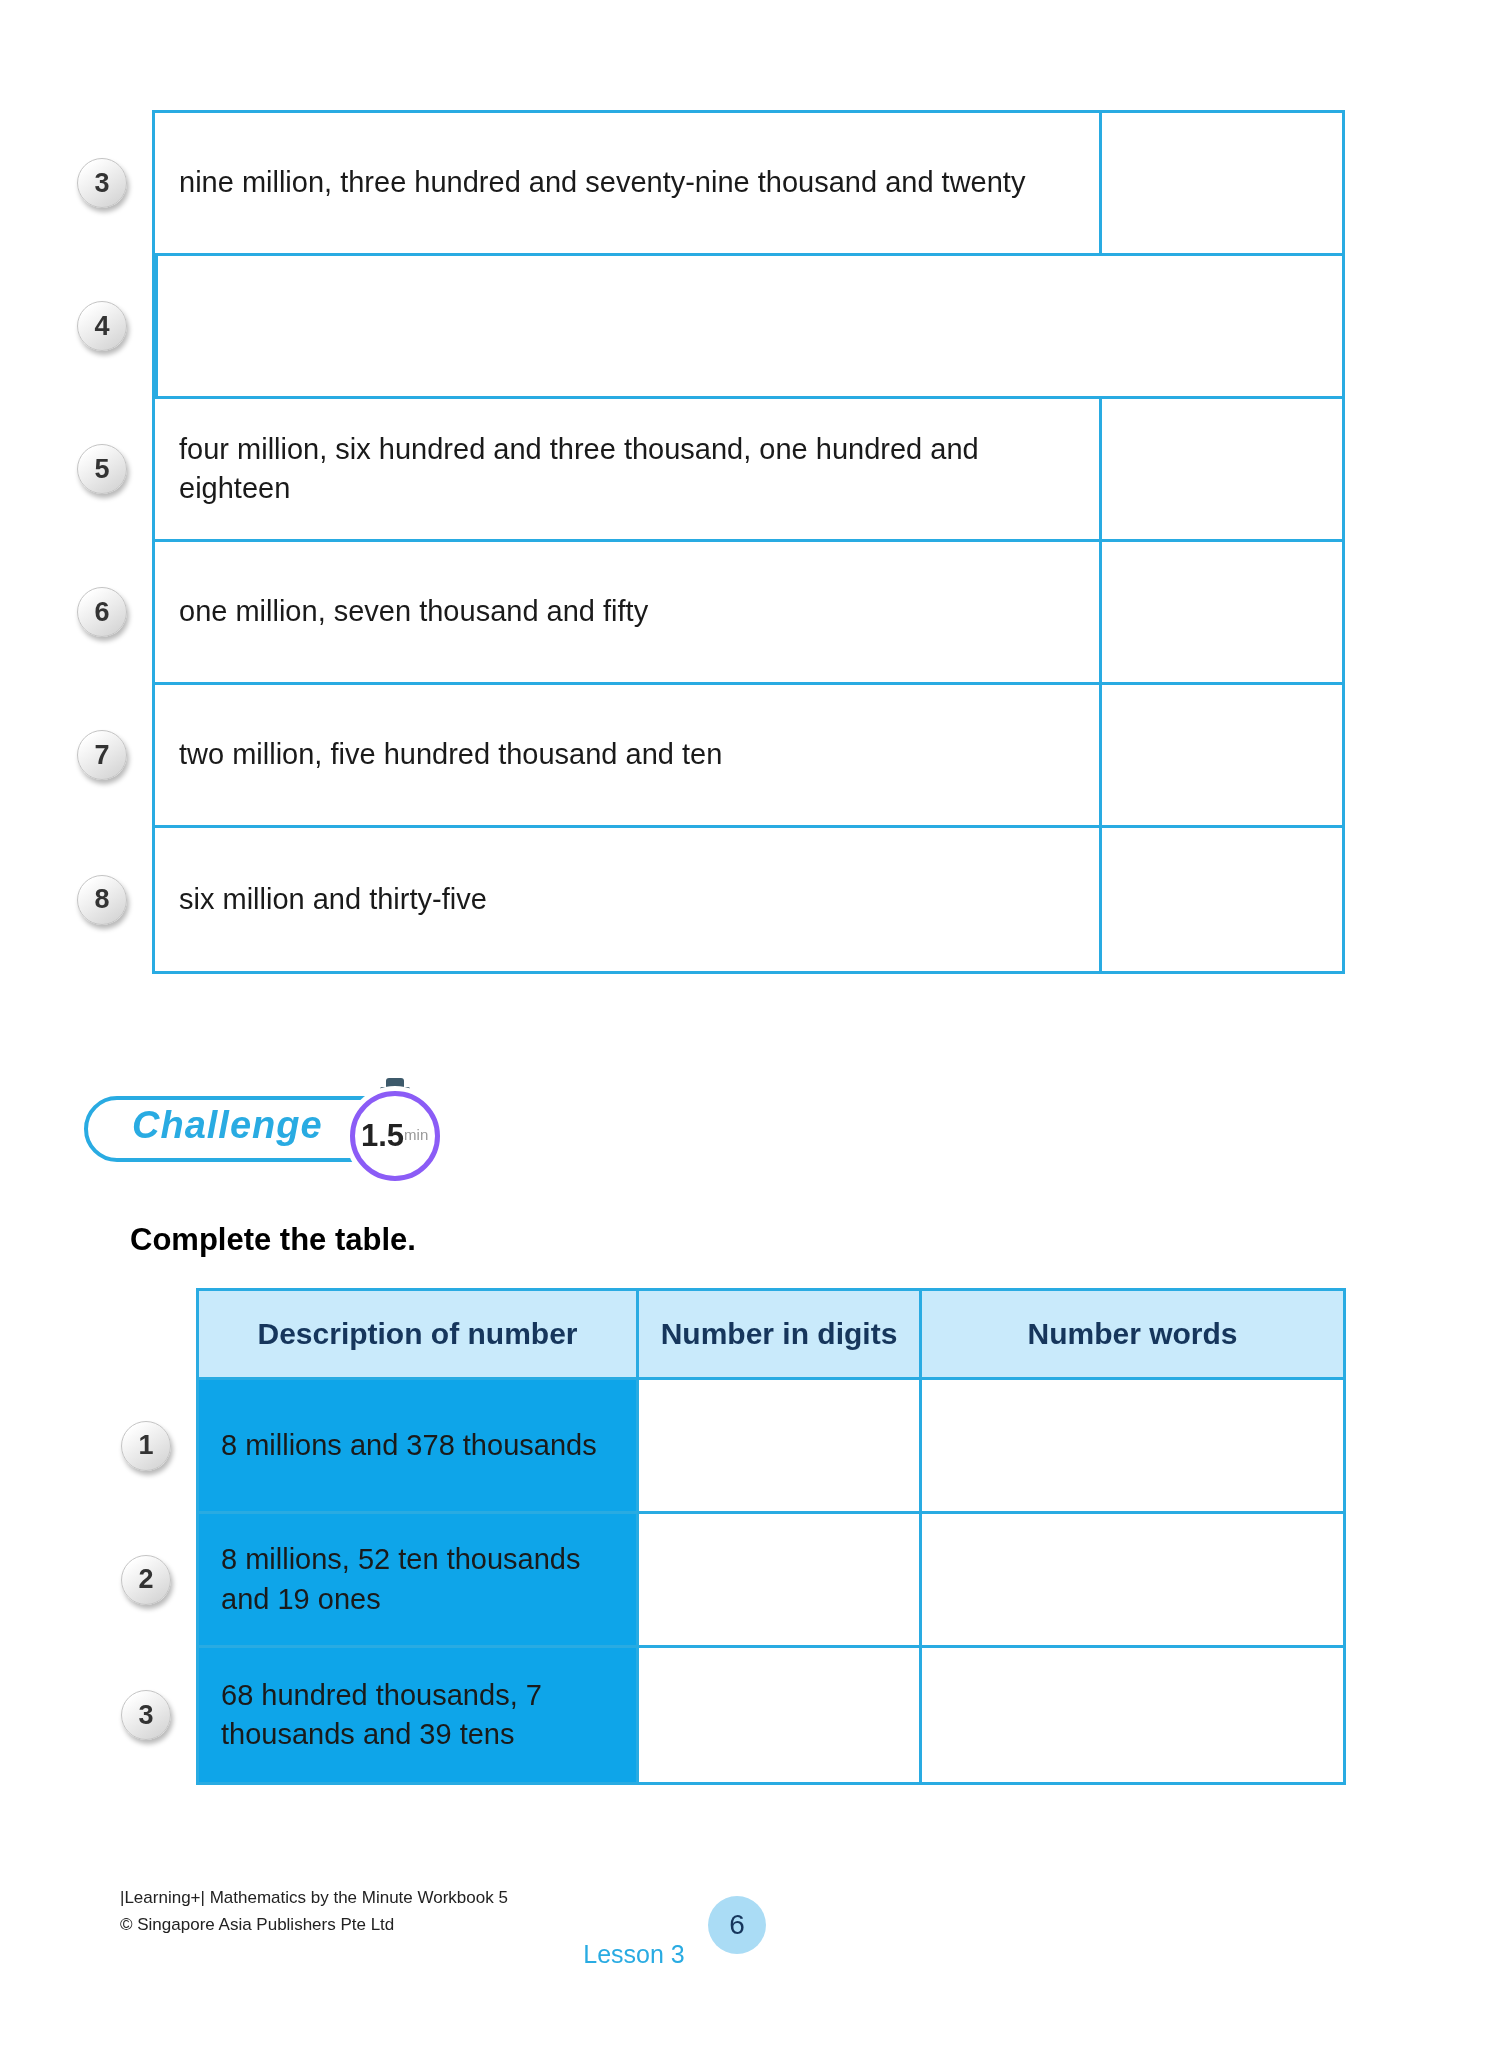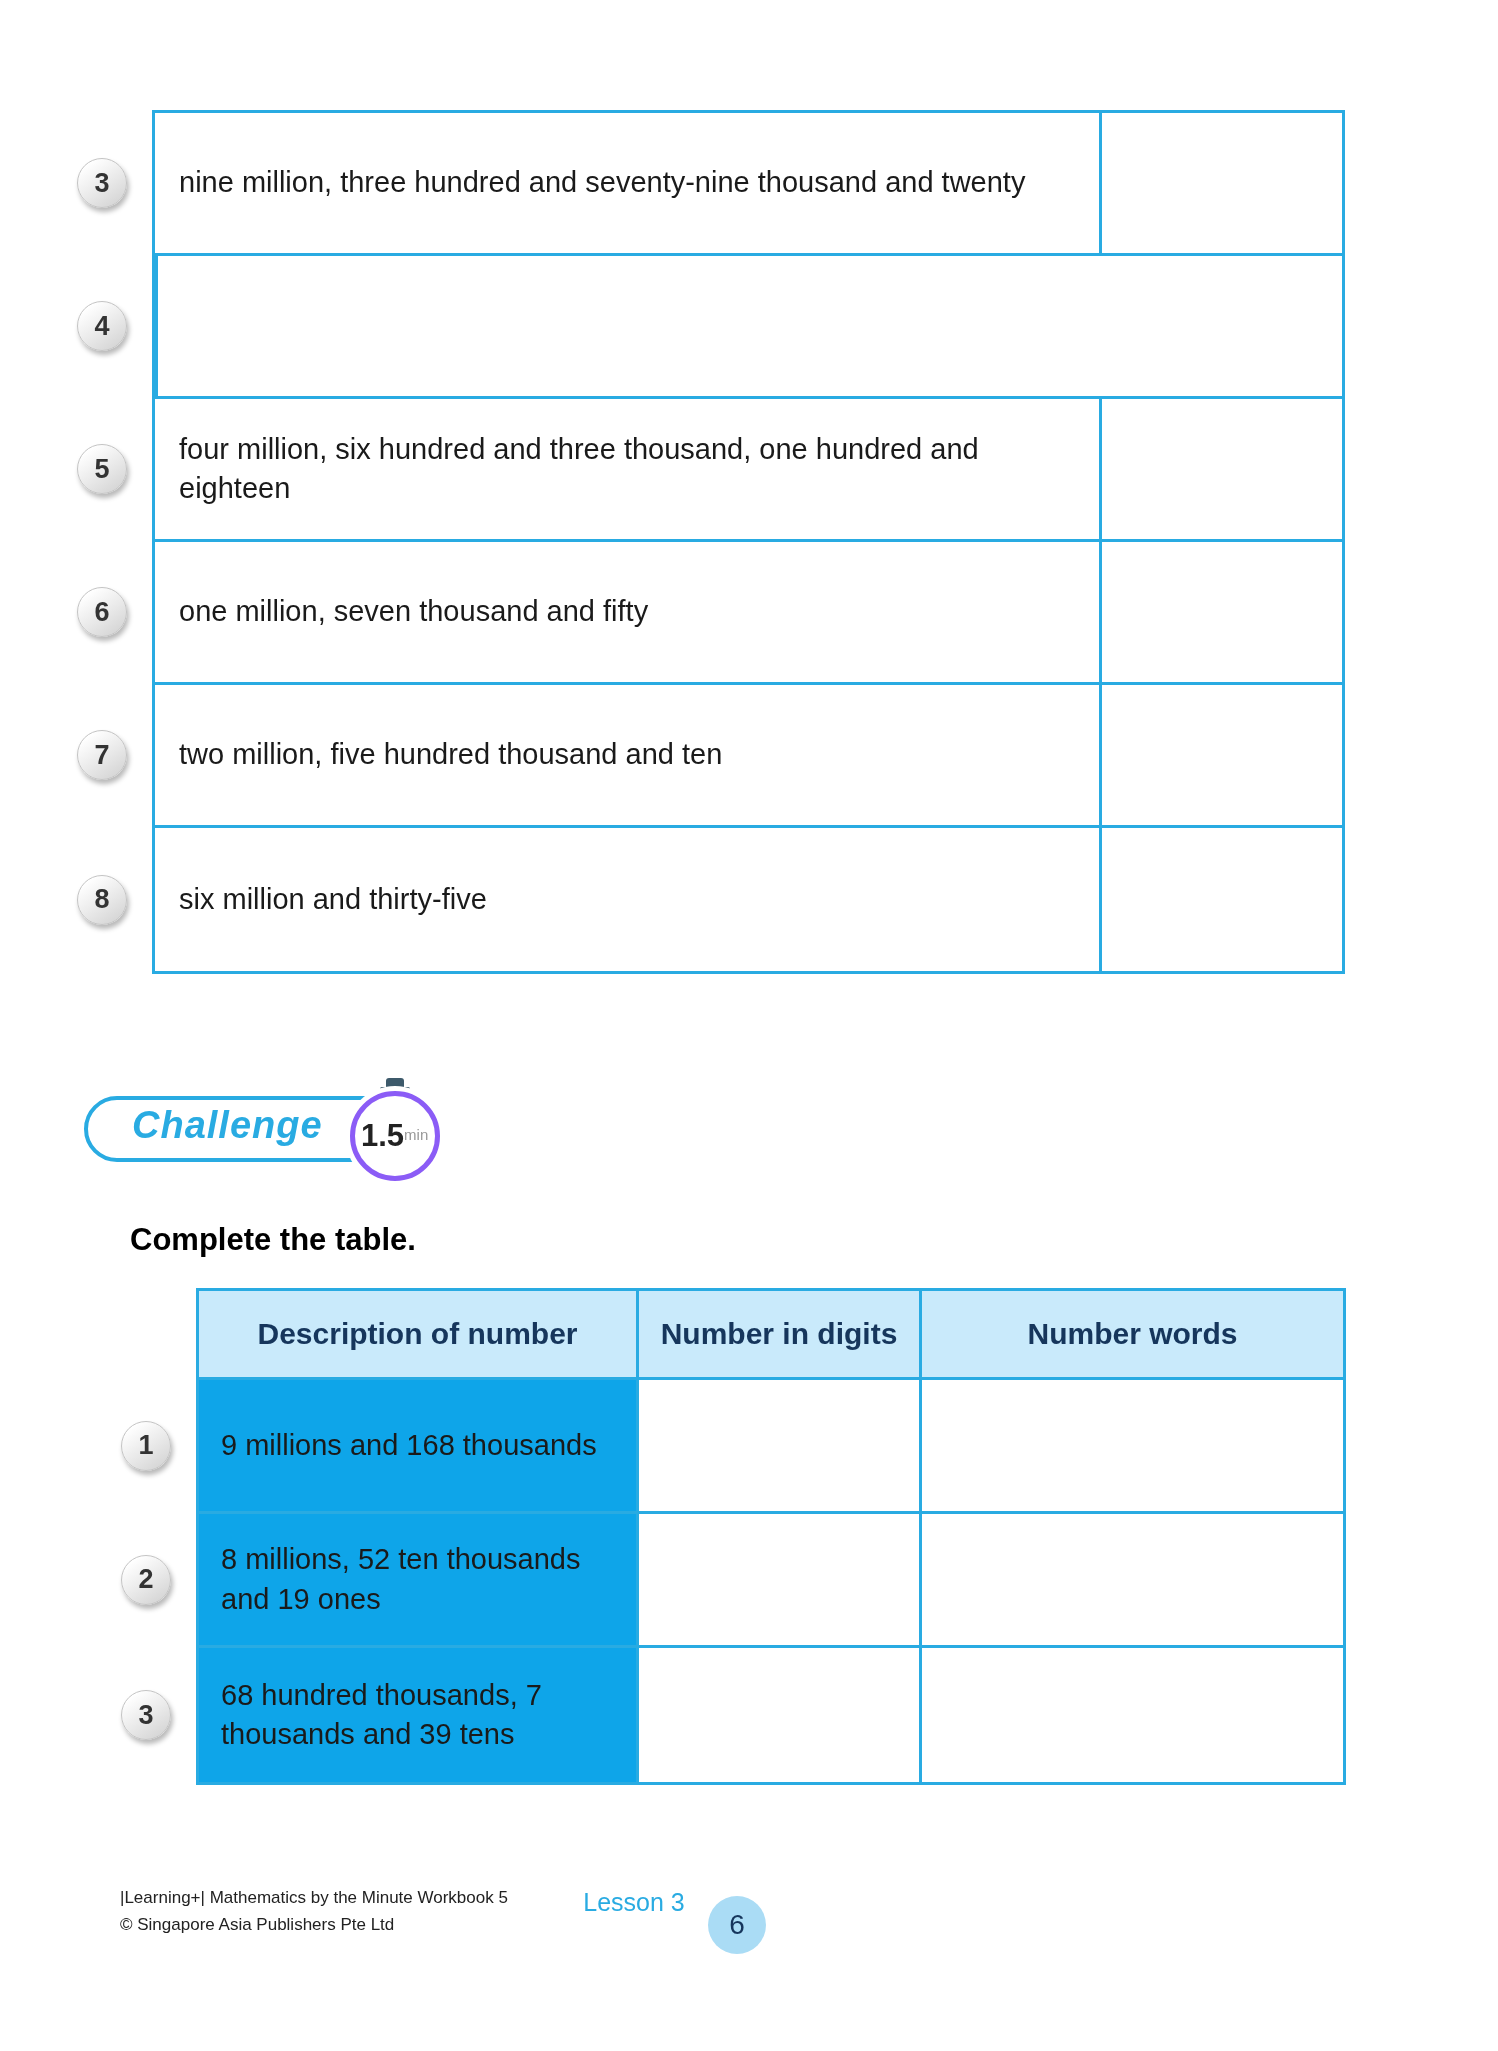--- a/index.html
+++ b/index.html
@@ -75,21 +75,21 @@
   .ch-cell.last { border-right:none; }
 
   
   .footer-line1 { position:absolute; left:120px; top:1888px; font-size:17px; color:#222; }
   .footer-line2 { position:absolute; left:120px; top:1915px; font-size:17px; color:#222; }
   .page-circle {
     position:absolute; left:708px; top:1896px; width:58px; height:58px; border-radius:50%;
     background:#aadcf5; display:flex; align-items:center; justify-content:center;
     font-size:28px; color:#16365c;
   }
-  .lesson-label { position:absolute; left:0; top:1888px; width:1268px; text-align:center; font-size:25px; color:#29abe2; }
+  .lesson-label { position:absolute; left:0; top:1940px; width:1268px; text-align:center; font-size:25px; color:#29abe2; }
 </style>
 </head>
 <body>
 
 <div class="page">
 
   <div class="ex1-table">
 
     <div class="ex1-row">
       <div class="num-circle">3</div>
@@ -146,21 +146,21 @@
 
   <div class="ch-table">
     <div class="ch-header">
       <div class="ch-header-cell">Description of number</div>
       <div class="ch-header-cell">Number in digits</div>
       <div class="ch-header-cell">Number words</div>
     </div>
 
     <div class="ch-row">
       <div class="num-circle">1</div>
-      <div class="ch-desc">9 millions and 168 thousands</div>
+      <div class="ch-desc">8 millions and 378 thousands</div>
       <div class="ch-cell"></div>
       <div class="ch-cell last"></div>
     </div>
 
     <div class="ch-row">
       <div class="num-circle">2</div>
       <div class="ch-desc">8 millions, 52 ten thousands and 19 ones</div>
       <div class="ch-cell"></div>
       <div class="ch-cell last"></div>
     </div>

